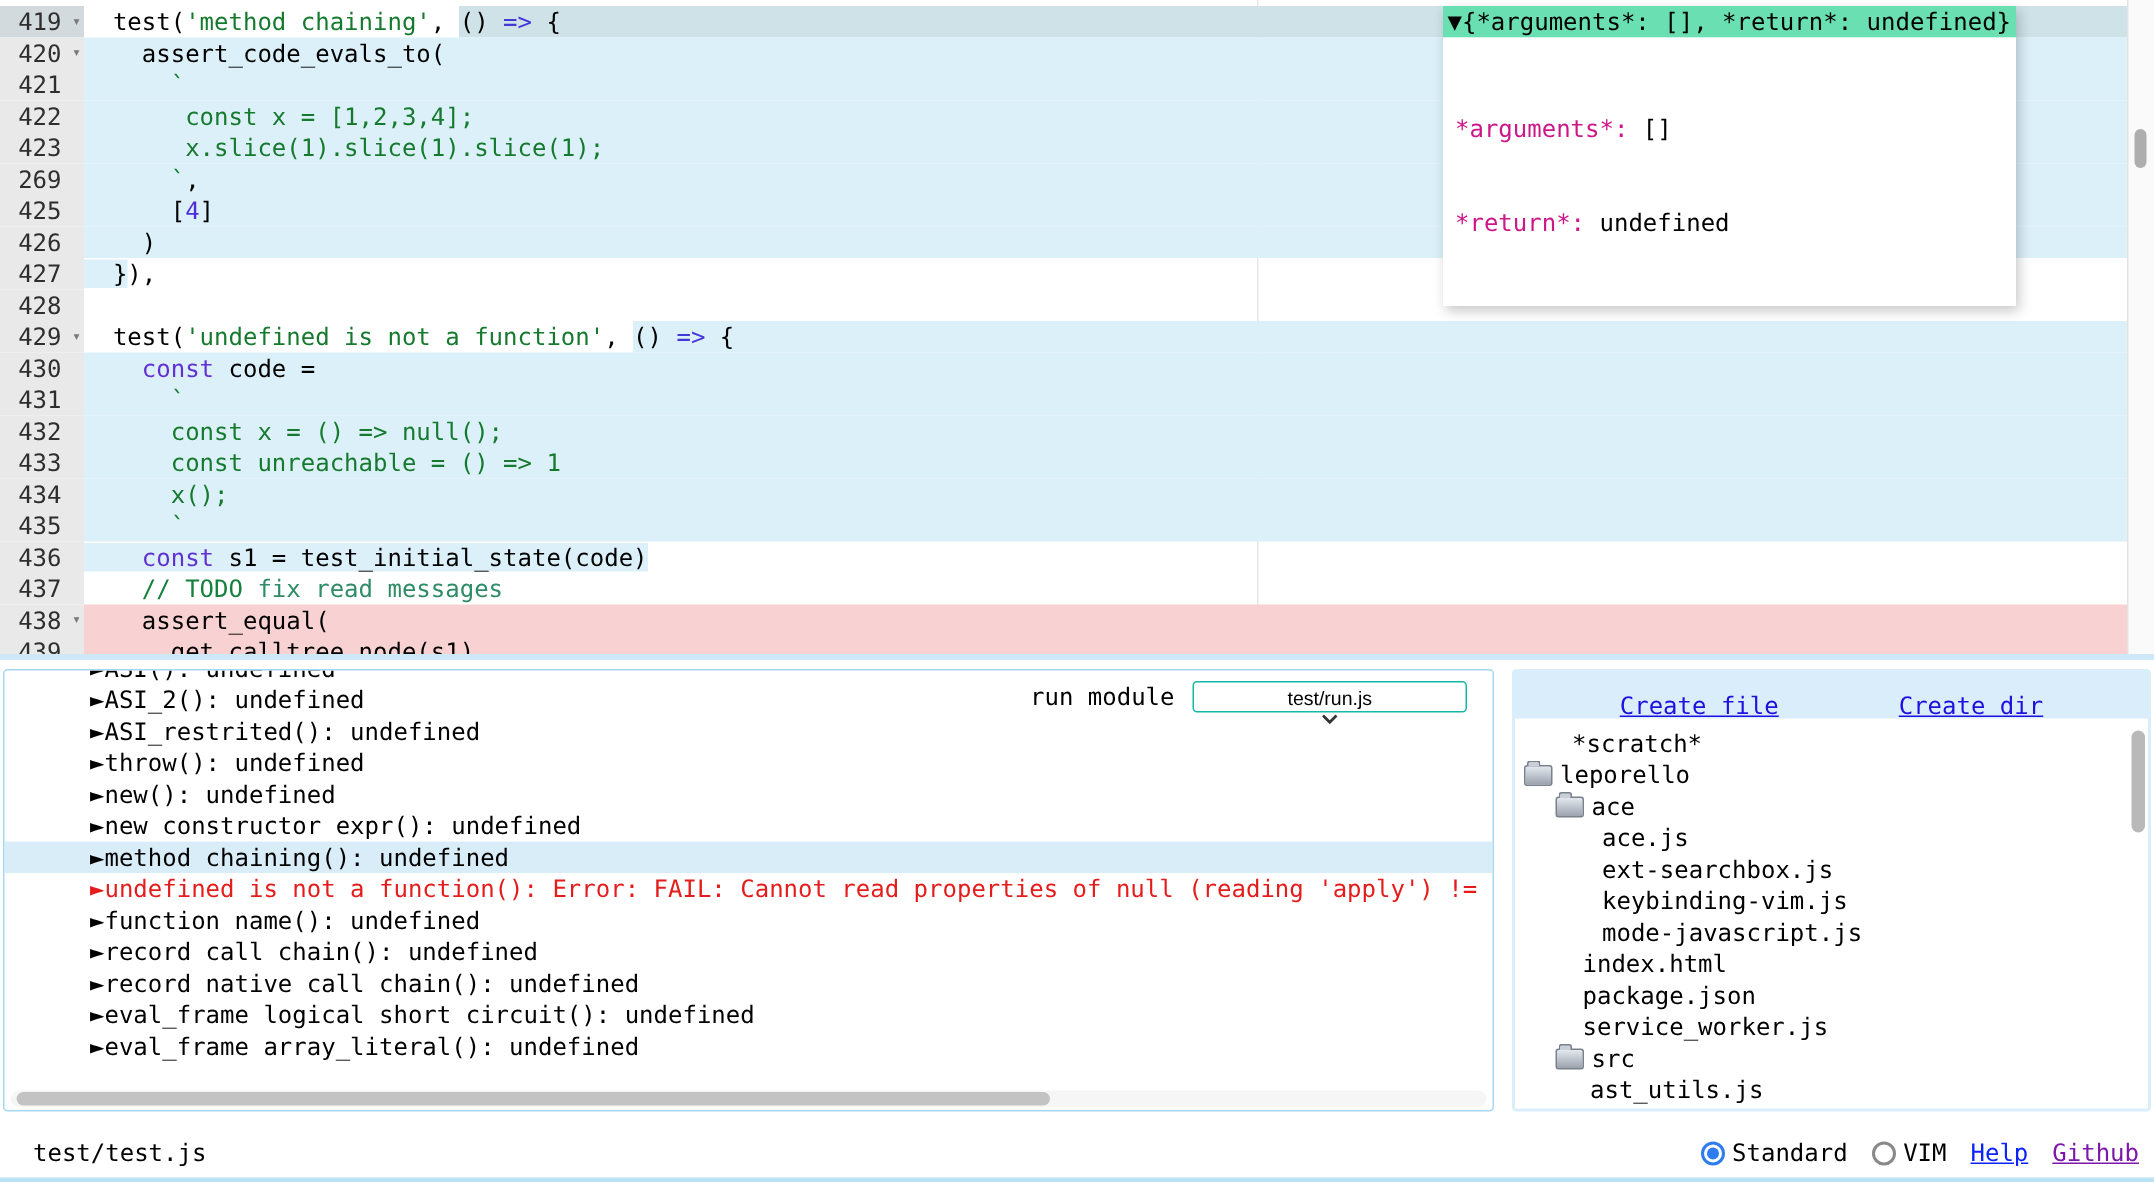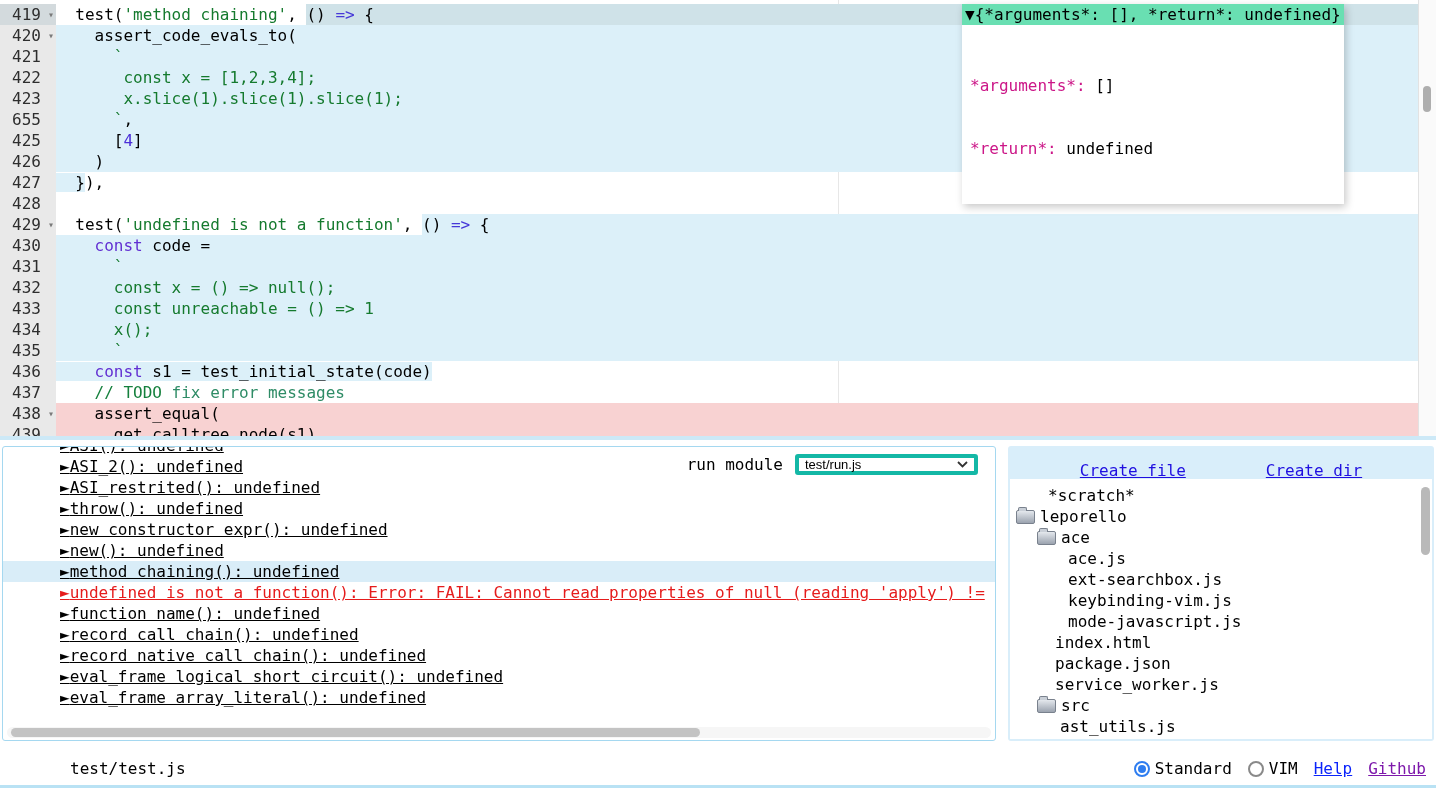--- a/index.html
+++ b/index.html
@@ -46,29 +46,29 @@
   
   .strip1{height:4px;background:#cde9f7;}
   .strip2{height:6px;background:#fff;}
 
   
   .bottom{display:flex;height:295px;padding:0 2px;gap:12px;box-sizing:border-box;}
   .opanel{flex:0 0 992px;border:1px solid #a5d8f0;border-radius:3px;background:#fff;
           position:relative;overflow:hidden;font-size:16px;line-height:21px;box-sizing:content-box;}
   .clipwrap{height:9px;overflow:hidden;}
   .clipwrap .oitem{margin-top:-12px;}
-  .oitem{height:21px;padding-left:57px;white-space:nowrap;overflow:hidden;color:#000;text-decoration:underline;}
+  .oitem{height:21px;padding-left:57px;white-space:nowrap;overflow:hidden;color:#000;}
   .oitem.sel{background:#d9edf8;}
   .oitem.err{color:#e51c1c;}
   .tri{margin-right:0;}
   .runmod{position:absolute;top:7px;right:17px;display:flex;align-items:center;gap:12px;
           background:#fff;padding-left:6px;}
-  .select{width:183px;height:21px;border:4px solid #14b8a6;border-radius:3px;background:#fff;
+  .select{width:183px;height:21px;border:1px solid #14b8a6;border-radius:3px;background:#fff;
           display:flex;align-items:center;padding:0 6px;box-sizing:border-box;
-          font-family:"Liberation Sans",sans-serif;font-size:13px;color:#000;}
+          font-family:"Liberation Sans",sans-serif;font-size:13px;color:#000;flex-direction:column;}
   .selval{flex:1;}
   .chev{width:11px;height:7px;flex:0 0 auto;}
   .hsb{position:absolute;left:4px;right:4px;bottom:2px;height:11px;background:#f6f6f6;
        border-radius:6px;}
   .hsb-thumb{position:absolute;left:4px;top:1px;width:70%;height:9px;background:#c3c3c3;
        border-radius:5px;}
 
   .fpanel{flex:1;background:#d9eefa;border-radius:3px;position:relative;
           font-size:16px;line-height:21px;}
   .fheader{height:48px;display:flex;align-items:center;justify-content:center;gap:80px;}
@@ -88,21 +88,21 @@
   .folder::before{content:"";position:absolute;top:-4px;left:1px;width:7px;height:3px;
           background:#c9cfd7;border:1px solid #79818d;border-bottom:none;
           border-radius:2px 2px 0 0;}
   .vsb{position:absolute;right:3px;top:39px;bottom:4px;width:12px;}
   .vsb-thumb{position:absolute;right:1px;top:2px;width:9px;height:68px;background:#b9b9b9;
           border-radius:5px;}
 
   
   .gap2{height:11px;}
   .status{height:33px;display:flex;align-items:center;padding:0 10px 0 22px;
-          font-size:16px;gap:16px;color:#000;margin-left:48px;}
+          font-size:16px;gap:16px;color:#000;}
   .spacer{flex:1;}
   .rgroup{display:flex;align-items:center;gap:5px;cursor:pointer;}
   .radio{width:12px;height:12px;border:2px solid #898989;border-radius:50%;
          display:inline-block;position:relative;background:#fff;}
   .radio.sel{border-color:#2e7df0;}
   .radio.sel::after{content:"";position:absolute;inset:2px;border-radius:50%;background:#2e7df0;}
   .link{text-decoration:underline;cursor:pointer;}
   .help{color:#0b24fb;}
   .github{color:#7d18ab;}
   .page-bottom{height:3px;background:#b9e2f4;}
@@ -134,21 +134,21 @@
       <div class="gut"><span class="num">422</span></div>
       <div class="cd bg-cyan"><span class="c-s">       const x = [1,2,3,4];</span></div>
     </div>
 
     <div class="row">
       <div class="gut"><span class="num">423</span></div>
       <div class="cd bg-cyan"><span class="c-s">       x.slice(1).slice(1).slice(1);</span></div>
     </div>
 
     <div class="row">
-      <div class="gut"><span class="num">655</span></div>
+      <div class="gut"><span class="num">269</span></div>
       <div class="cd bg-cyan"><span class="c-s">      `</span><span>,</span></div>
     </div>
 
     <div class="row">
       <div class="gut"><span class="num">425</span></div>
       <div class="cd bg-cyan"><span>      [</span><span class="c-n">4</span><span>]</span></div>
     </div>
 
     <div class="row">
       <div class="gut"><span class="num">426</span></div>
@@ -200,21 +200,21 @@
       <div class="cd bg-cyan"><span class="c-s">      `</span></div>
     </div>
 
     <div class="row">
       <div class="gut"><span class="num">436</span></div>
       <div class="cd"><span class="hl-chunk"><span>    </span><span class="c-k">const</span><span> s1 = test_initial_state(code)</span></span></div>
     </div>
 
     <div class="row">
       <div class="gut"><span class="num">437</span></div>
-      <div class="cd"><span>    </span><span class="c-cm">// TODO</span><span class="c-cg"> fix error messages</span></div>
+      <div class="cd"><span>    </span><span class="c-cm">// TODO</span><span class="c-cg"> fix read messages</span></div>
     </div>
 
     <div class="row">
       <div class="gut"><span class="num">438</span><span class="fold">▾</span></div>
       <div class="cd bg-red"><span>    assert_equal(</span></div>
     </div>
 
     <div class="row">
       <div class="gut"><span class="num">439</span></div>
       <div class="cd bg-red"><span>      get_calltree_node(s1)</span></div>
@@ -239,22 +239,22 @@
 
 <div class="bottom">
 
   <div class="opanel">
     <div class="clipwrap">
       <div class="oitem"><span class="tri">►</span><span>ASI(): undefined</span></div>
     </div>
     <div class="oitem"><span class="tri">►</span><span>ASI_2(): undefined</span></div>
     <div class="oitem"><span class="tri">►</span><span>ASI_restrited(): undefined</span></div>
     <div class="oitem"><span class="tri">►</span><span>throw(): undefined</span></div>
+    <div class="oitem"><span class="tri">►</span><span>new(): undefined</span></div>
     <div class="oitem"><span class="tri">►</span><span>new constructor expr(): undefined</span></div>
-    <div class="oitem"><span class="tri">►</span><span>new(): undefined</span></div>
     <div class="oitem sel"><span class="tri">►</span><span>method chaining(): undefined</span></div>
     <div class="oitem err"><span class="tri">►</span><span>undefined is not a function(): Error: FAIL: Cannot read properties of null (reading 'apply') !=</span></div>
     <div class="oitem"><span class="tri">►</span><span>function name(): undefined</span></div>
     <div class="oitem"><span class="tri">►</span><span>record call chain(): undefined</span></div>
     <div class="oitem"><span class="tri">►</span><span>record native call chain(): undefined</span></div>
     <div class="oitem"><span class="tri">►</span><span>eval_frame logical short circuit(): undefined</span></div>
     <div class="oitem"><span class="tri">►</span><span>eval_frame array_literal(): undefined</span></div>
 
     <div class="runmod">
       <span>run module</span>

